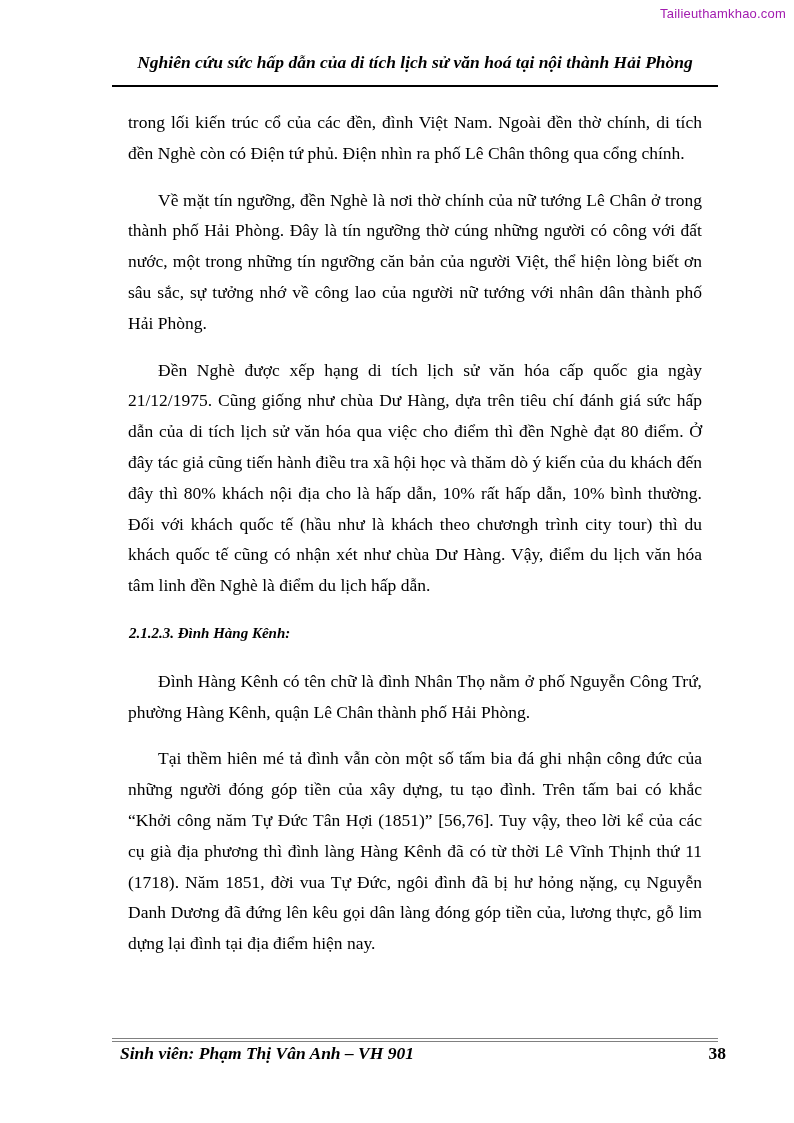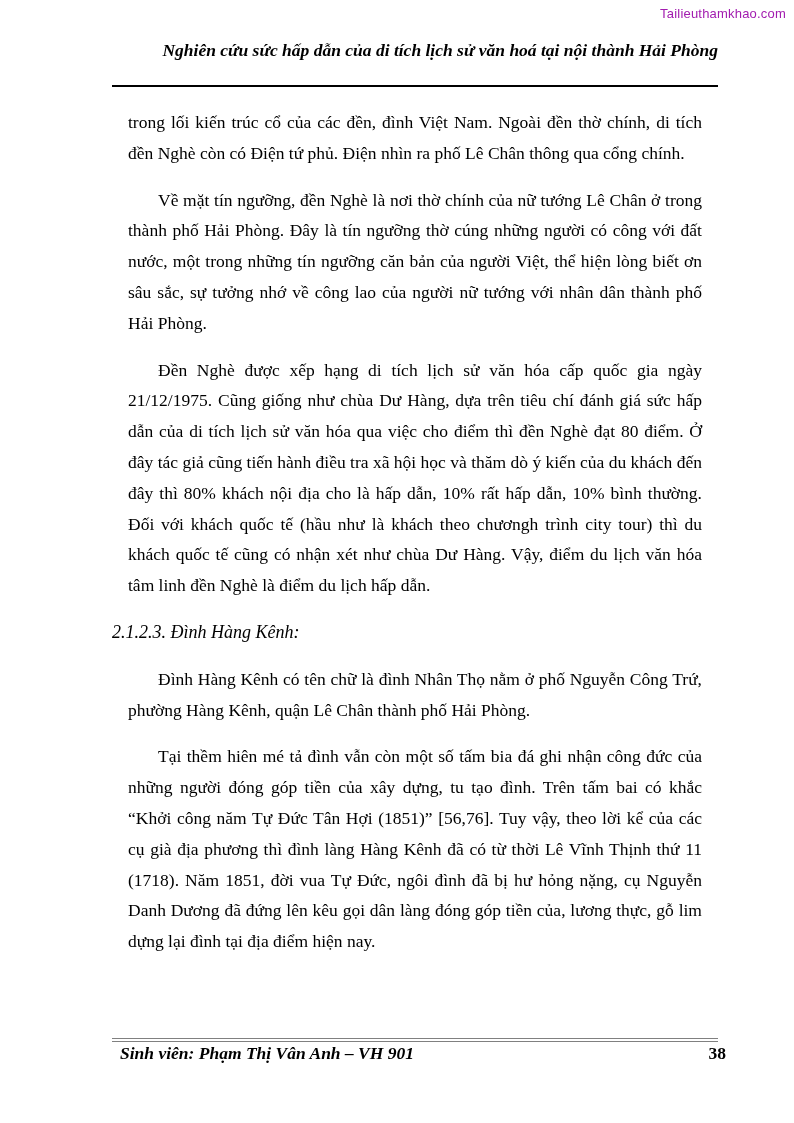--- a/index.html
+++ b/index.html
@@ -6,36 +6,36 @@
     body {
       width: 794px; height: 1123px; background: #ffffff; position: relative; overflow: hidden;
       font-family: "Liberation Serif", "DejaVu Serif", serif; color: #000;
     }
     .watermark {
       position: absolute; top: 6px; right: 8px;
       font-family: "Liberation Sans", "DejaVu Sans", sans-serif;
       font-size: 13px; color: #a21caf; letter-spacing: 0.2px;
     }
     .header {
-      position: absolute; left: 112px; width: 606px; top: 40px;
-      text-align: right; font-weight: bold; font-style: italic;
+      position: absolute; left: 112px; width: 606px; top: 52px;
+      text-align: center; font-weight: bold; font-style: italic;
       font-size: 17.5px; line-height: 21px;
     }
     .header-rule {
       position: absolute; left: 112px; width: 606px; top: 85px;
       border-top: 2px solid #000;
     }
     .body {
       position: absolute; left: 112px; width: 606px; top: 91px;
       font-size: 17.5px; line-height: 30.8px;
     }
     .body p { margin: 16px; text-align: justify; }
     .body p.indent { text-indent: 30px; }
     .body h3 {
-      margin: 0; font-size: 18px; font-weight: normal; font-style: italic;
+      margin: 17px; font-size: 15px; font-weight: bold; font-style: italic;
       line-height: 30.8px;
     }
     .footer-rule {
       position: absolute; left: 112px; width: 606px; top: 1038px;
       border-top: 1px solid #808080; height: 2px; border-bottom: 1px solid #808080;
     }
     .footer {
       position: absolute; left: 120px; width: 606px; top: 1042px;
       display: flex; justify-content: space-between; align-items: center;
       font-weight: bold; font-size: 17.5px; line-height: 22px;

